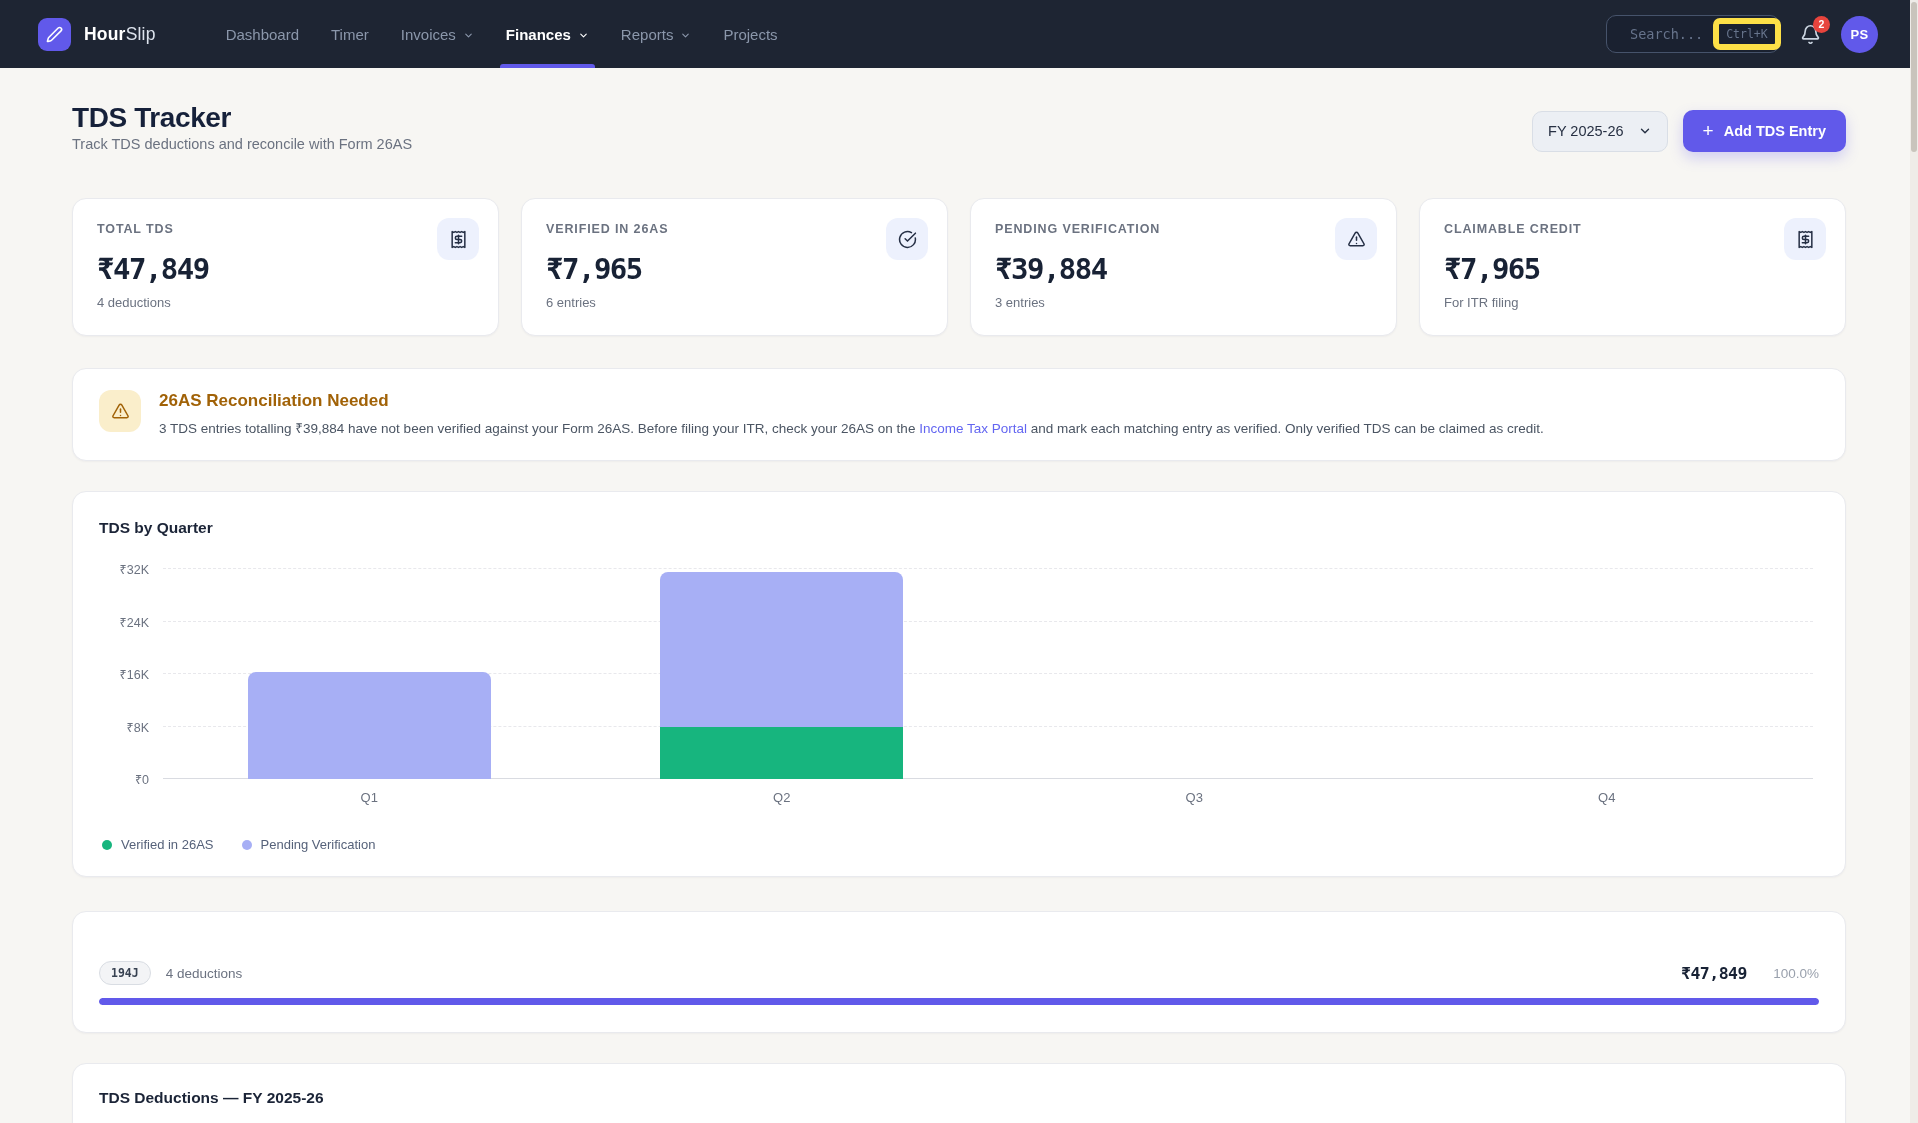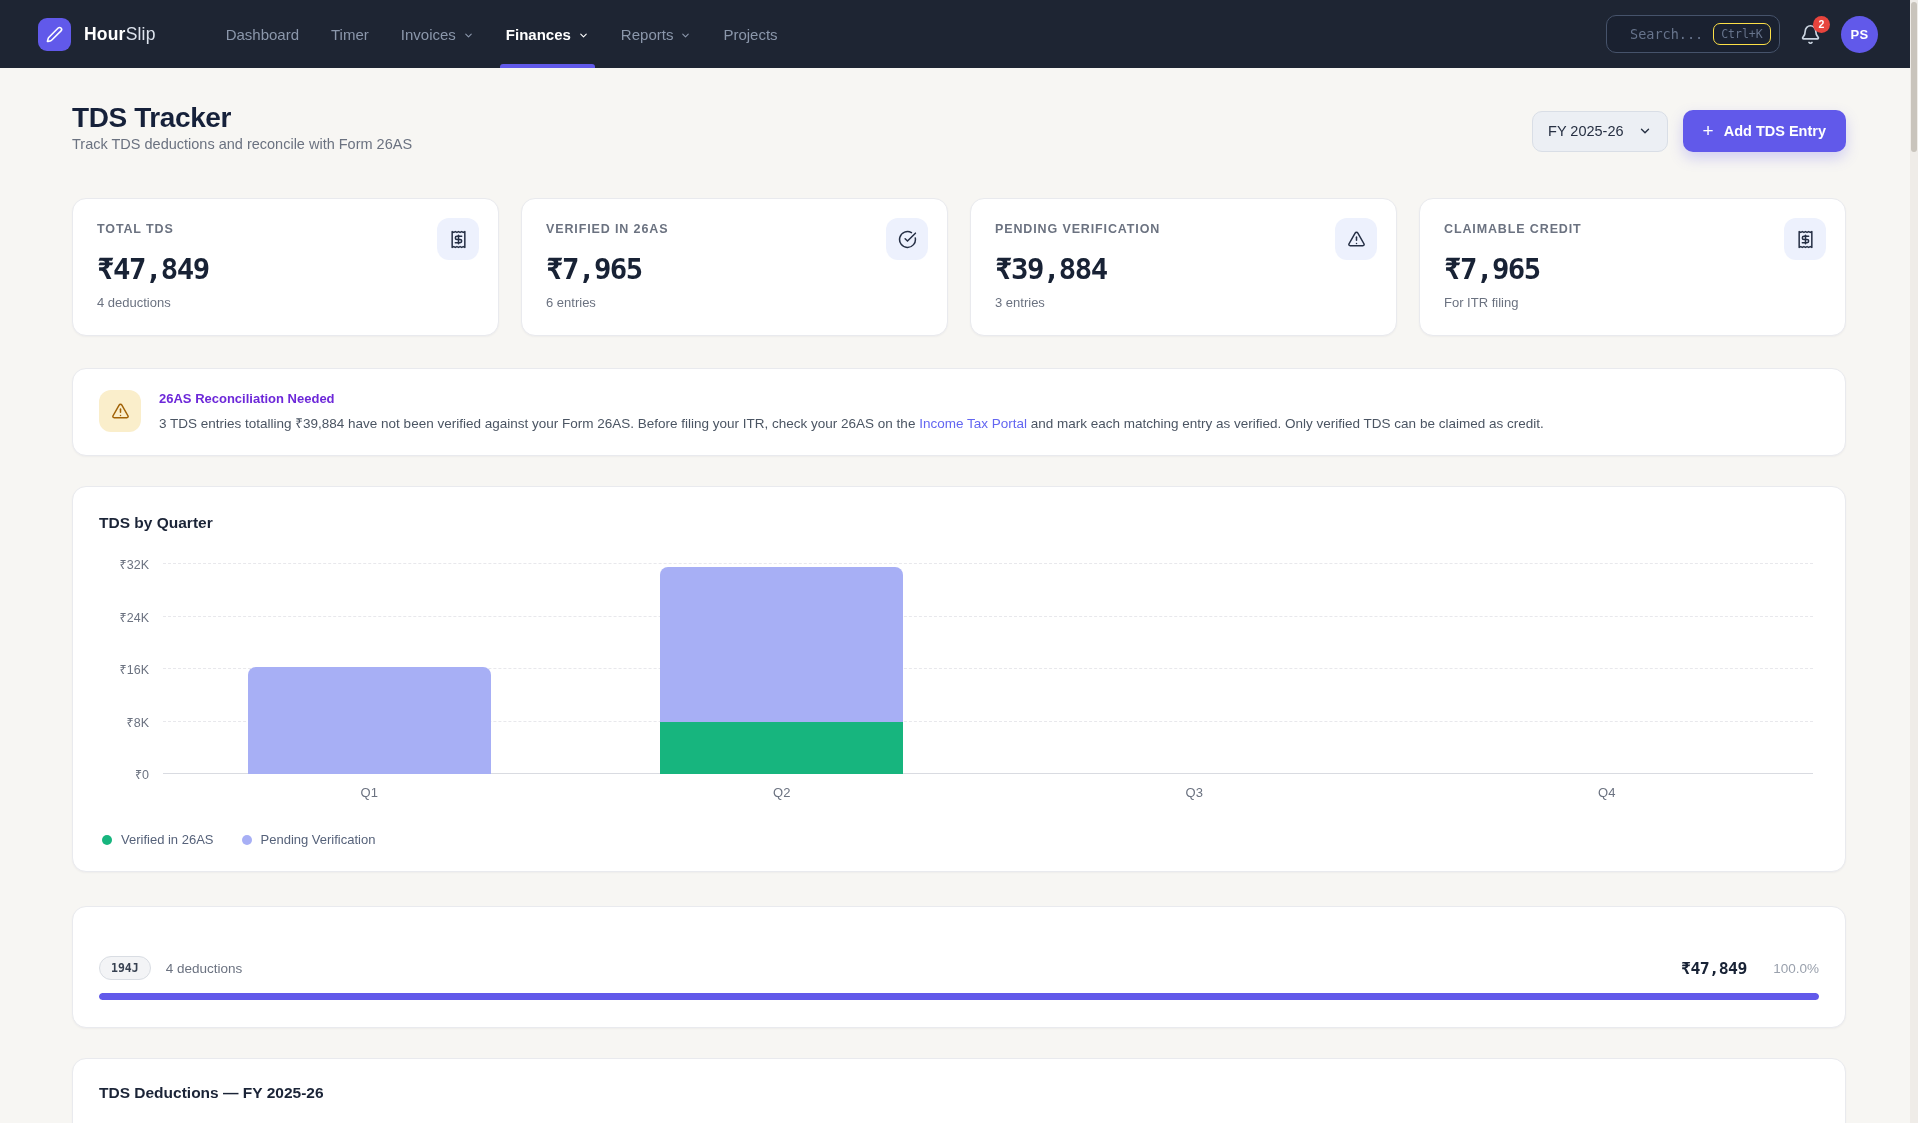--- a/index.html
+++ b/index.html
@@ -17,21 +17,21 @@
   .brand-name .bold { font-weight:700; }
   .brand-name .light { font-weight:400; color:#dde3ed; }
   .nav-items { display:flex; align-items:stretch; height:68px; }
   .nav-item { display:flex; align-items:center; gap:7px; padding:0 16px; font-size:15px; color:#8b97ab; cursor:pointer; position:relative; }
   .nav-item.active { color:#ffffff; font-weight:700; }
   .nav-item.active::after { content:""; position:absolute; left:10px; right:10px; bottom:0; height:4px; background:#6159ea; border-radius:3px 3px 0 0; }
   .nav-item svg { margin-top:2px; }
   .nav-right { margin-left:auto; display:flex; align-items:center; gap:20px;text-align:right; }
   .search-pill { display:flex; align-items:center; gap:10px; border:1px solid #46536b; background:#1a2130; border-radius:10px; height:38px; padding:0 9px 0 13px; width:174px; cursor:text; }
   .search-ph { color:#67748c; font-size:13.5px; flex:1; font-family:"DejaVu Sans Mono", monospace; }
-  .kbd { border:1px solid #fde047; color:#67748c; border-radius:7px; font-family:"DejaVu Sans Mono", monospace; font-size:11.5px; padding:3px 7px; white-space:nowrap; }
+  .kbd { border:6px solid #fde047; color:#67748c; border-radius:7px; font-family:"DejaVu Sans Mono", monospace; font-size:11.5px; padding:3px 7px; white-space:nowrap; }
   .bell-wrap { position:relative; cursor:pointer; color:#cbd5e1; display:flex; }
   .notif-badge { position:absolute; top:-8px; right:-9px; background:#e8443d; color:#fff; font-size:10.5px; font-weight:700; min-width:17px; height:17px; border-radius:9px; display:flex; align-items:center; justify-content:center; padding:0 4px; }
   .avatar { width:37px; height:37px; border-radius:50%; background:#6159ea; color:#fff; font-weight:700; font-size:13px; display:flex; align-items:center; justify-content:center; cursor:pointer; letter-spacing:.3px; }
   
   .page-scrollbar { position:fixed; top:0; right:0; width:8px; height:1123px; background:#efece8; z-index:50; }
   .page-scrollbar .thumb { position:absolute; top:2px; right:1px; width:6px; height:150px; border-radius:4px; background:#c9c4bc; cursor:pointer; }
   
   .main { padding:34px 72px 0; }
   .page-head { display:flex; align-items:flex-start; justify-content:space-between; }
   .page-title { font-size:28px; margin:0; font-weight:700; color:#16213a; letter-spacing:-.4px; }
@@ -44,21 +44,21 @@
   .card { background:#ffffff; border:1px solid #e9eaee; border-radius:14px; box-shadow:0 1px 2px rgba(16,24,40,.04); }
   .stats { display:grid; grid-template-columns:repeat(4,1fr); gap:22px; margin-top:46px; }
   .stat-card { padding:23px 24px 25px; position:relative; }
   .stat-label { font-size:12.5px; letter-spacing:.07em; color:#6b7280; font-weight:600; }
   .stat-value { margin-top:16px; font-family:"DejaVu Sans Mono","DejaVu Sans", monospace; font-size:29px; font-weight:700; color:#182235; letter-spacing:-1.5px; }
   .stat-sub { margin-top:9px; font-size:13px; color:#6b7280; }
   .icon-chip { position:absolute; top:19px; right:19px; width:42px; height:42px; border-radius:12px; background:#edf1fd; display:flex; align-items:center; justify-content:center; color:#252f45; }
   
   .alert-card { margin-top:32px; padding:21px 26px; display:flex; gap:18px; align-items:flex-start; }
   .alert-chip { width:42px; height:42px; border-radius:12px; background:#faeecb; display:flex; align-items:center; justify-content:center; color:#a16207; flex:none; }
-  .alert-title { font-size:13px; font-weight:700; color:#6d28d9; padding-top:1px; }
+  .alert-title { font-size:17px; font-weight:700; color:#a16207; padding-top:1px; }
   .alert-body { margin-top:8px; font-size:13.5px; color:#4b5563; line-height:1.5; }
   .alert-link { color:#6366f1; cursor:pointer; }
   
   .chart-card { margin-top:30px; padding:27px 26px 24px; }
   .section-title { font-size:15.5px; font-weight:700; color:#1b2437; }
   .plot-wrap { margin-top:32px; margin-right:6px; }
   .plot { position:relative; height:210px; margin-left:64px; }
   .gridline { position:absolute; left:0; right:0; height:0; border-top:1.5px dashed #e8e8ec; }
   .gridline.zero { border-top:1.5px solid #d9dbe1; }
   .ylabel { position:absolute; left:-64px; width:50px; text-align:right; transform:translateY(-50%); font-size:12.5px; color:#6b7280; }

